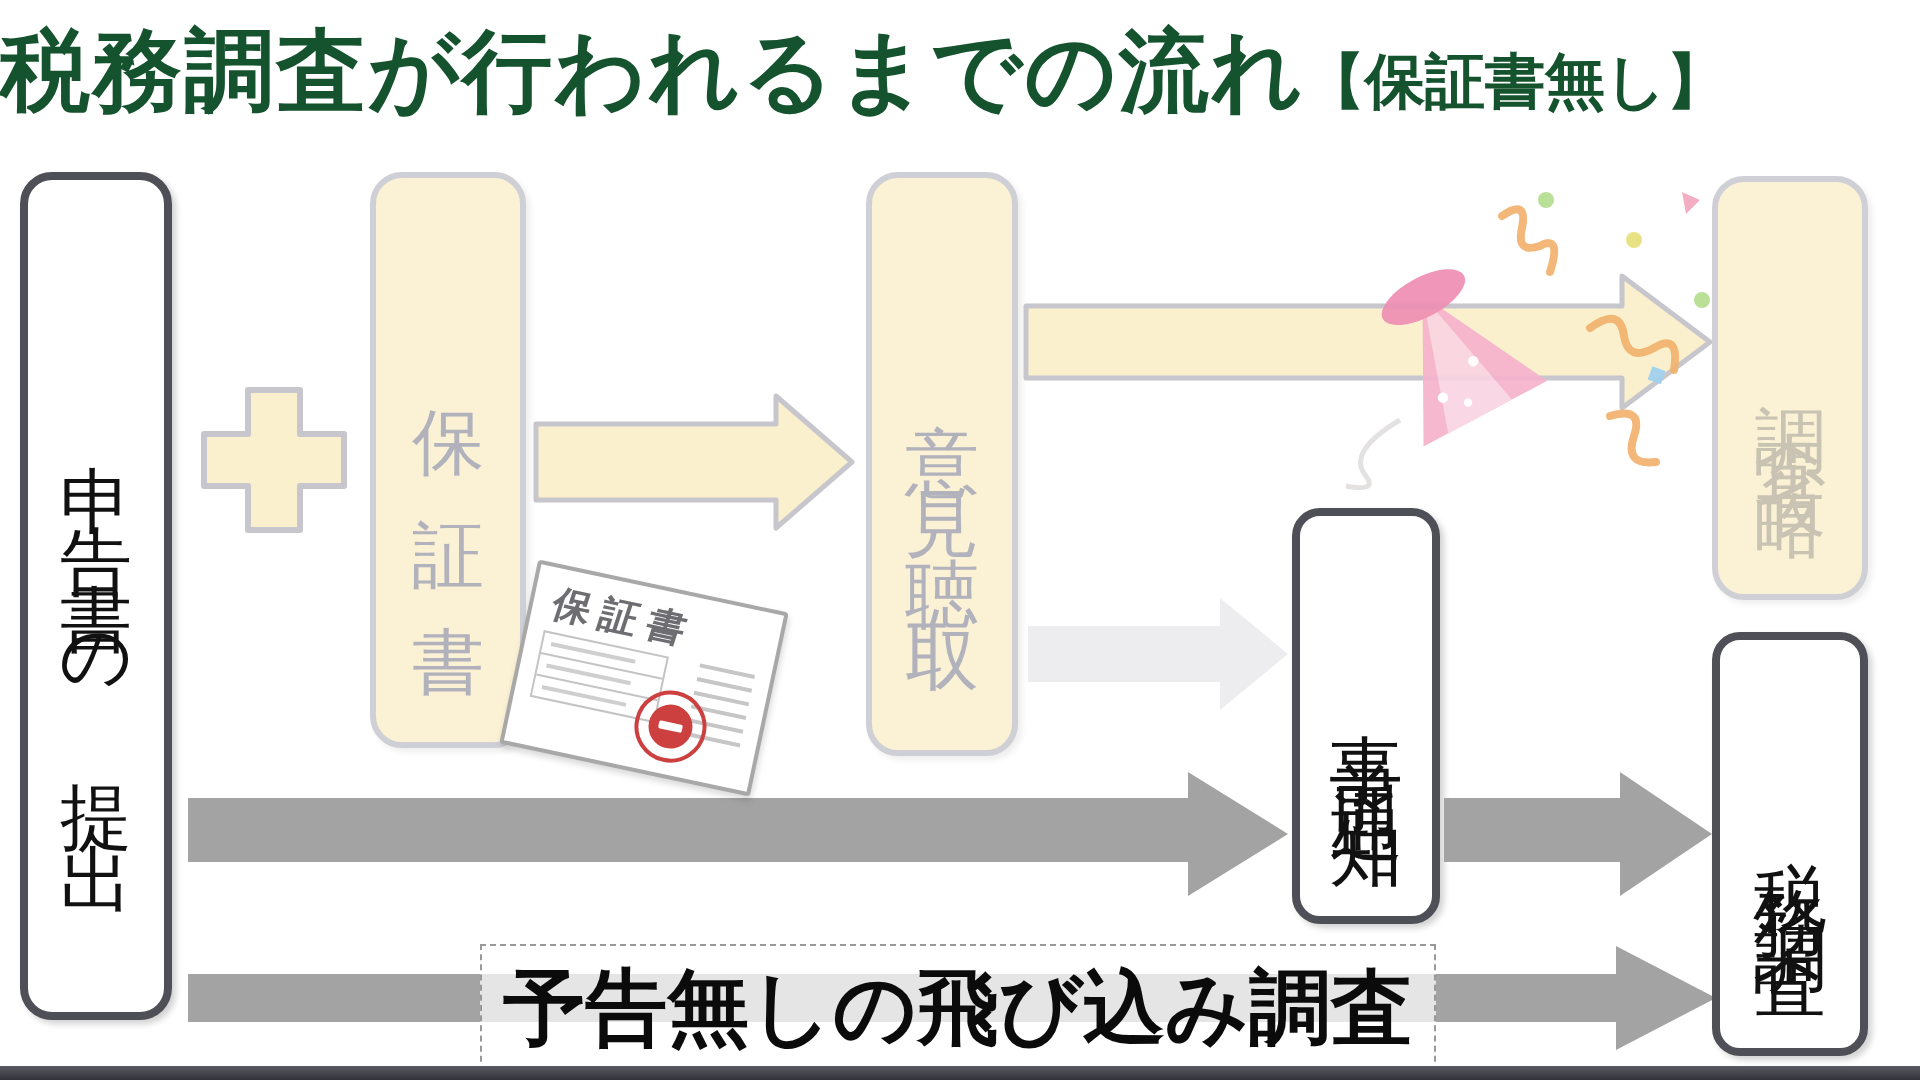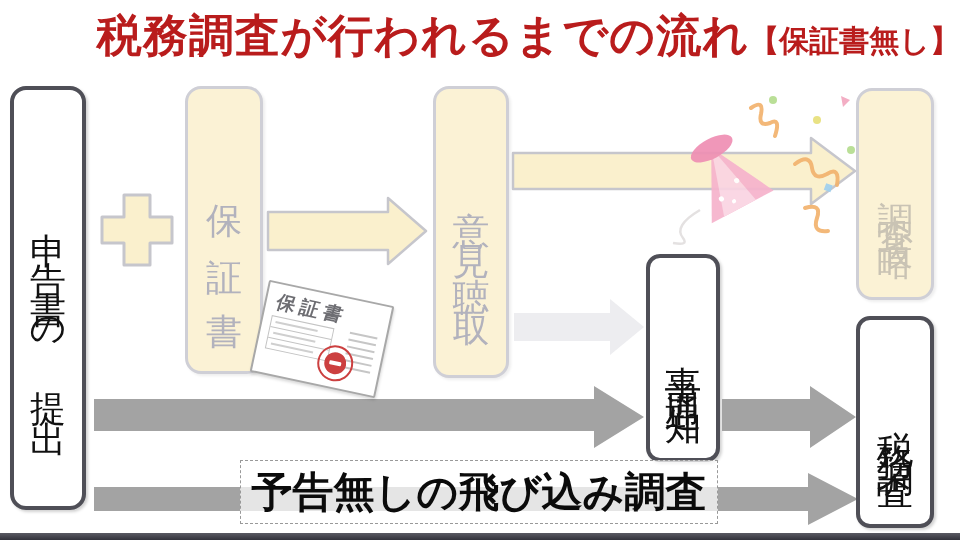--- a/index.html
+++ b/index.html
@@ -4,21 +4,21 @@
 <style>
   html,body{margin:0;padding:0;}
   body{
     width:960px;height:540px;position:relative;overflow:hidden;
     background:#ffffff;
     font-family:"Liberation Sans","DejaVu Sans",sans-serif;
     -webkit-font-smoothing:antialiased;
   }
   .abs{position:absolute;}
   
-  .title-wrap{top:6px;left:0;width:960px;text-align:right;white-space:nowrap;color:#b91c1c;}
+  .title-wrap{top:6px;left:0;width:960px;text-align:left;white-space:nowrap;color:#14532d;}
   .title-main{font-size:45px;font-weight:700;letter-spacing:1px;}
   .title-qualifier{font-size:30px;font-weight:700;}
   
   .vbox{
     display:flex;align-items:center;justify-content:center;
     border-radius:16px;box-sizing:border-box;
   }
   .vbox-dark{
     background:#ffffff;border:4px solid #4f4f57;
     box-shadow:2px 2px 3px rgba(0,0,0,0.18);
@@ -136,21 +136,21 @@
 </div>
 
 <svg class="abs" style="left:722px;top:386px;" width="136" height="62" viewBox="0 0 136 62">
   <polygon points="0,13 88,13 88,0 134,31 88,62 88,45 0,45" fill="#a3a3a3"></polygon>
 </svg>
 
 <svg class="abs" style="left:94px;top:470px;" width="766" height="58" viewBox="0 0 766 58">
   <polygon points="0,17 714,17 714,3 764,29 714,55 714,41 0,41" fill="#a3a3a3"></polygon>
 </svg>
 
-<div class="abs dashed-callout" style="left:240px;top:460px;width:478px;height:64px;text-align:right;">
+<div class="abs dashed-callout" style="left:240px;top:472px;width:478px;height:64px;text-align:right;">
   <span>予告無しの飛び込み調査</span>
 </div>
 
 <div class="abs vbox vbox-dark" style="left:856px;top:316px;width:78px;height:212px;border-radius:14px;">
   <span class="vlabel c-dark" style="font-size:37px;letter-spacing:0.38em;transform:translateY(7px);">税務調査</span>
 </div>
 
 <div class="abs stamp" style="left:258px;top:292px;">
   <div class="stamp-title">保証書</div>
   <div class="stamp-table">

